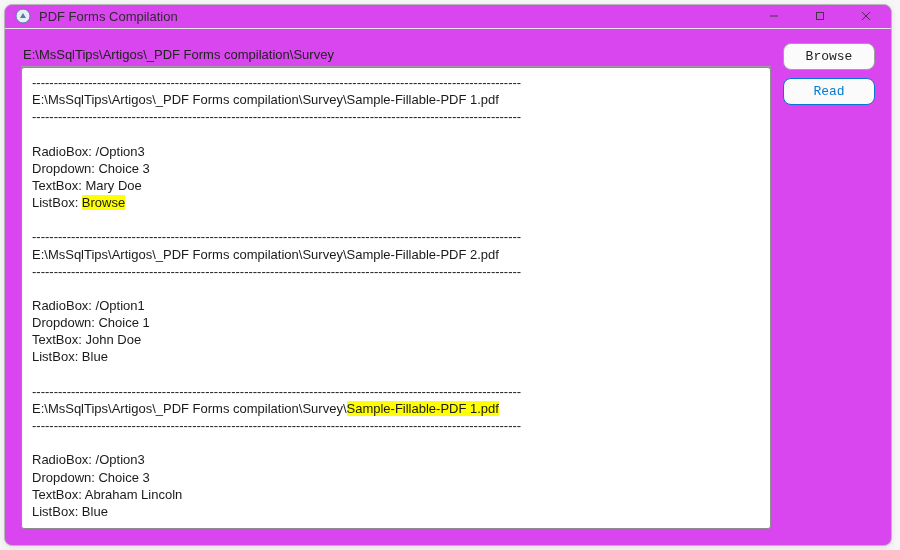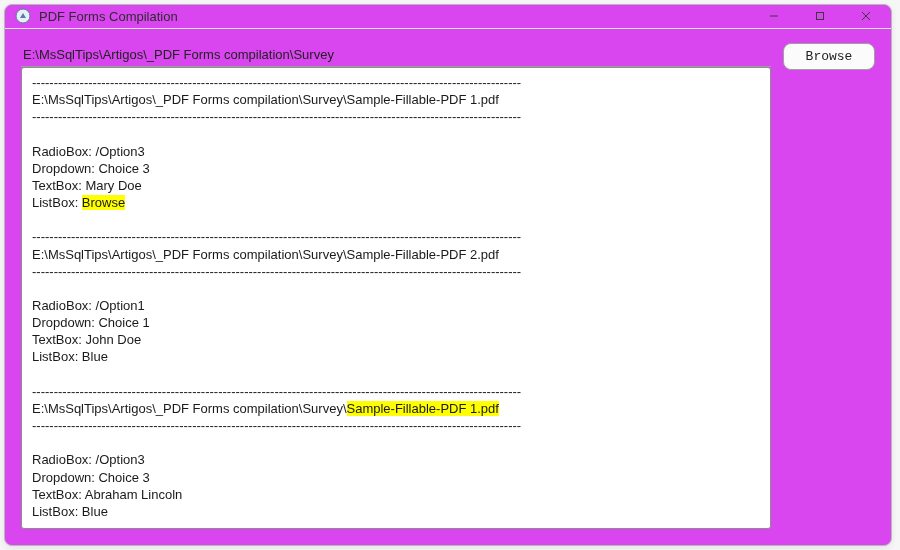--- a/index.html
+++ b/index.html
@@ -173,16 +173,17 @@
 -----------------------------------------------------------------------------------------------------------------
 
 RadioBox: /Option3
 Dropdown: Choice 3
 TextBox: Abraham Lincoln
 ListBox: Blue
 </div>
     </div>
     <div class="right-col">
       <div class="side-btn">Browse</div>
+      <div class="side-btn focused">Read</div>
     </div>
   </div>
 
 </div>
 
 </body></html>

